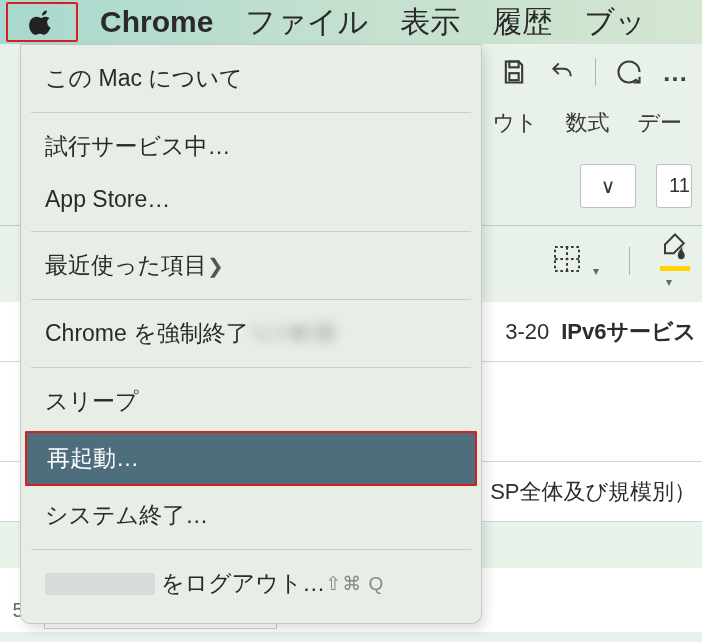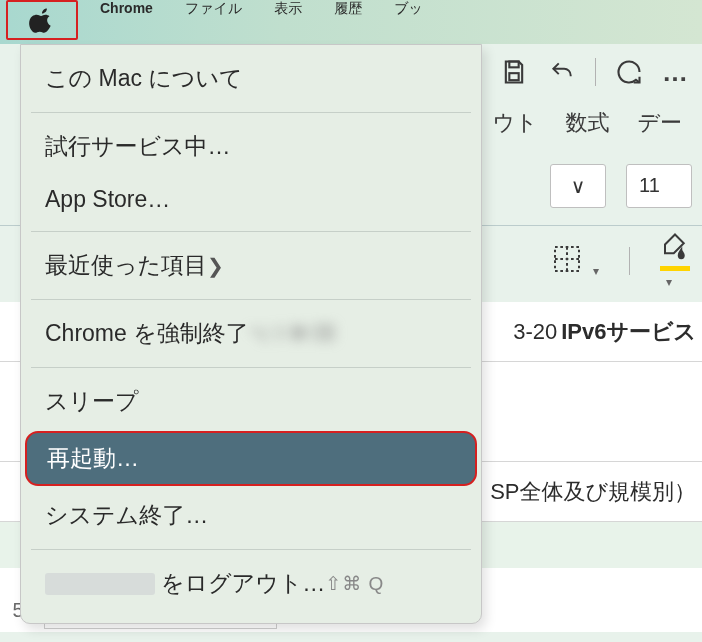--- a/index.html
+++ b/index.html
@@ -3,23 +3,23 @@
 <meta charset="utf-8">
 <style>
 * { margin: 0; padding: 0; box-sizing: border-box; }
 body {
   font-family: -apple-system, "Helvetica Neue", "Hiragino Sans", sans-serif;
   width: 702px; height: 642px; overflow: hidden;
   background: linear-gradient(90deg, #c5e5da 0%, #d5e8df 50%, #e2eee5 100%);
   position: relative;
 }
 .menubar {
-  height: 44px; display: flex; align-items: flex-start;
+  height: 44px; display: flex; align-items: center;
   background: linear-gradient(90deg, #a8d8cf 0%, #c0dfce 40%, #d4e6d2 100%);
-  padding-left: 6px; font-size: 14px; color: #2a2a2a;
+  padding-left: 6px; font-size: 30px; color: #2a2a2a;
 }
 .apple-btn {
   width: 72px; height: 40px; display: flex; align-items: center; justify-content: center;
   border: 2.5px solid #d62020; margin-right: 6px; border-radius: 2px;
 }
 .mb-item { padding: 0 16px; white-space: nowrap; }
 .mb-active { font-weight: 700; }
 .bg-ui {
   position: absolute; left: 0; top: 44px; right: 0; bottom: 0;
   background: #e8f2eb;
@@ -53,21 +53,21 @@
   position: absolute; left: 20px; top: 44px; width: 462px;
   background: #e6eee5; border: 1px solid #c7c7c7; border-radius: 0 0 10px 10px;
   box-shadow: 4px 6px 12px rgba(0,0,0,.12);
   padding: 6px 0 12px;
 }
 .menu-item {
   font-size: 23px; color: #2a2a2a; padding: 12px 24px;
   display: flex; align-items: center; justify-content: flex-start;
 }
 .menu-item.highlight {
-  background: #4e6e7d; color: #fff; border: 2.5px solid #d62020; border-radius: 13px;
+  background: #4e6e7d; color: #fff; border: 2.5px solid #d62020; border-radius: 1px;
   margin: 2px 4px; padding: 10px 20px;
 }
 .menu-sep { height: 1px; background: #c6cfc8; margin: 6px 10px; }
 .shortcut { font-size: 19px; color: #888; letter-spacing: 1px; }
 .blur { filter: blur(6px); color: #888; }
 .obscured-name { background: #d7dcda; border-radius: 3px; width: 110px; height: 22px; display: inline-block; margin-right: 6px; }
 .chev { font-size: 20px; color: #555; }
 .sep-vert { width: 1px; height: 28px; background: #b2b2b2; }
 .caret-down { font-size: 12px; margin-left: 6px; color: #666; }
 </style>
@@ -113,21 +113,21 @@
   </div>
   <div class="ribbon-tabs">
     <span>ウト</span>
     <span>数式</span>
     <span>デー</span>
   </div>
   <div class="ribbon-ctrl">
     <div class="ctrl-box" style="width:56px;justify-content:center">
       <span>∨</span>
     </div>
-    <div class="ctrl-box" style="width:66px">11</div>
+    <div class="ctrl-box" style="width:36px">11</div>
   </div>
   <div style="height:70px;display:flex;align-items:center;justify-content:flex-end;gap:30px;padding-right:12px">
     <span>
       <svg width="32" height="32" viewBox="0 0 24 24" fill="none" stroke="#3a3a3a" stroke-width="1.5">
           <rect x="3" y="3" width="18" height="18" stroke-dasharray="2 2"></rect>
           <line x1="3" y1="12" x2="21" y2="12" stroke-dasharray="2 2"></line>
           <line x1="12" y1="3" x2="12" y2="21" stroke-dasharray="2 2"></line>
         </svg>
       <span class="caret-down">▾</span>
     </span>
@@ -138,21 +138,21 @@
           <path d="M17 14c0 1.5 2 3 2 4.5S18 21 17 21s-2-1-2-2.5S17 14 17 14z" fill="#3a3a3a"></path>
         </svg>
       <svg width="30" height="6" style="display:block">
           <rect width="30" height="5" fill="#ffd400"></rect>
         </svg>
       <span class="caret-down">▾</span>
     </span>
   </div>
   <div class="sheet-area">
     <div class="sheet-row">
-      <span style="margin-right:4px">3-20</span>
+      <span style="margin-right:12px">3-20</span>
       <span style="font-weight:600">IPv6サービス</span>
     </div>
     <div class="sheet-row" style="height:100px"></div>
     <div class="sheet-row">
       <span>SP全体及び規模別）</span>
     </div>
     <div class="sheet-row" style="border:none;background:#e8f3ea;height:46px"></div>
     <div class="row5">
       <span class="num">5</span>
       <span class="cell">実験／試行サービス中</span>

